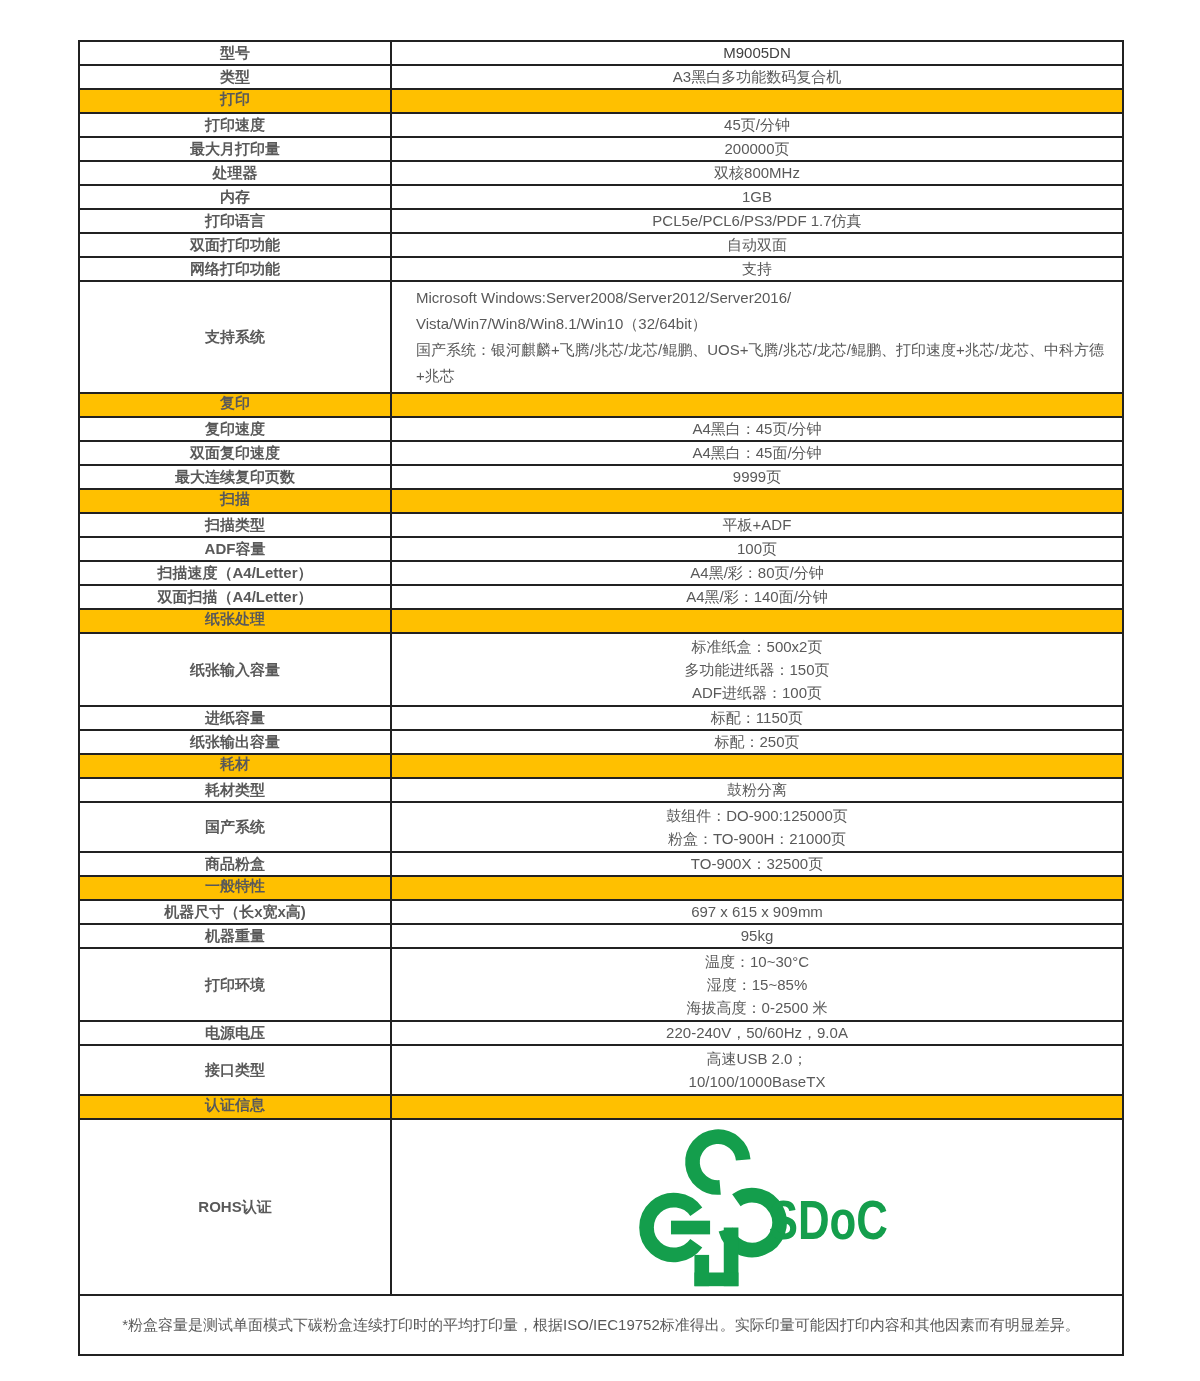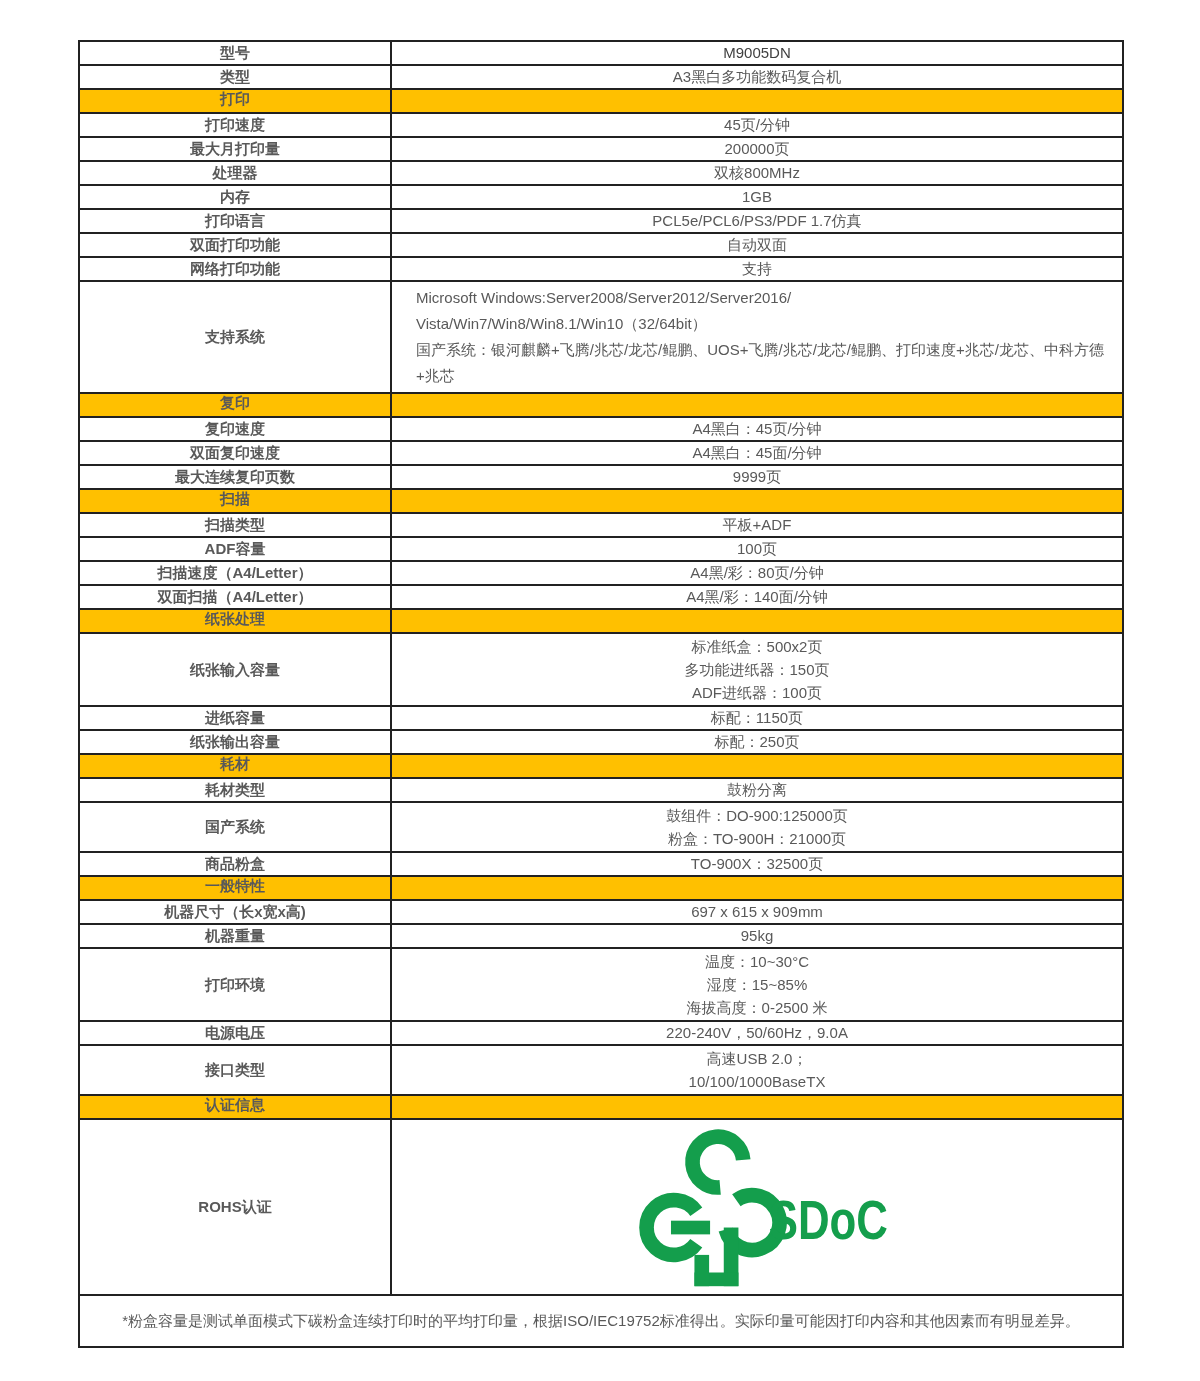--- a/index.html
+++ b/index.html
@@ -33,21 +33,21 @@
     padding:1px 6px;
     overflow:hidden;
   }
   td.label-cell{font-weight:bold;color:var(--label-text);}
   tr.section-row td{background:var(--section-bg);font-family:Liberation Mono, monospace;}
   td.section-label{color:var(--section-text);font-weight:bold;}
   td.value-cell.bold{font-weight:normal;color:var(--model-text);}
   td.value-cell .value-line{line-height:23px;}
   td.value-cell.left{text-align:left;padding:3px 8px;}
   td.value-cell.left .value-line{line-height:26px;margin-left:16px;}
-  td.note-cell{height:52px;line-height:22px;padding:2px 10px;}
+  td.note-cell{height:60px;line-height:22px;padding:2px 10px;}
   td.logo-cell{height:171px;padding:0;}
   .gp-logo{display:block;margin:0 auto;}
   svg text{font-family:"Liberation Sans","DejaVu Sans",sans-serif;}
 </style>
 </head>
 <body>
 
 <div class="page">
   <table class="spec">
     <colgroup>

